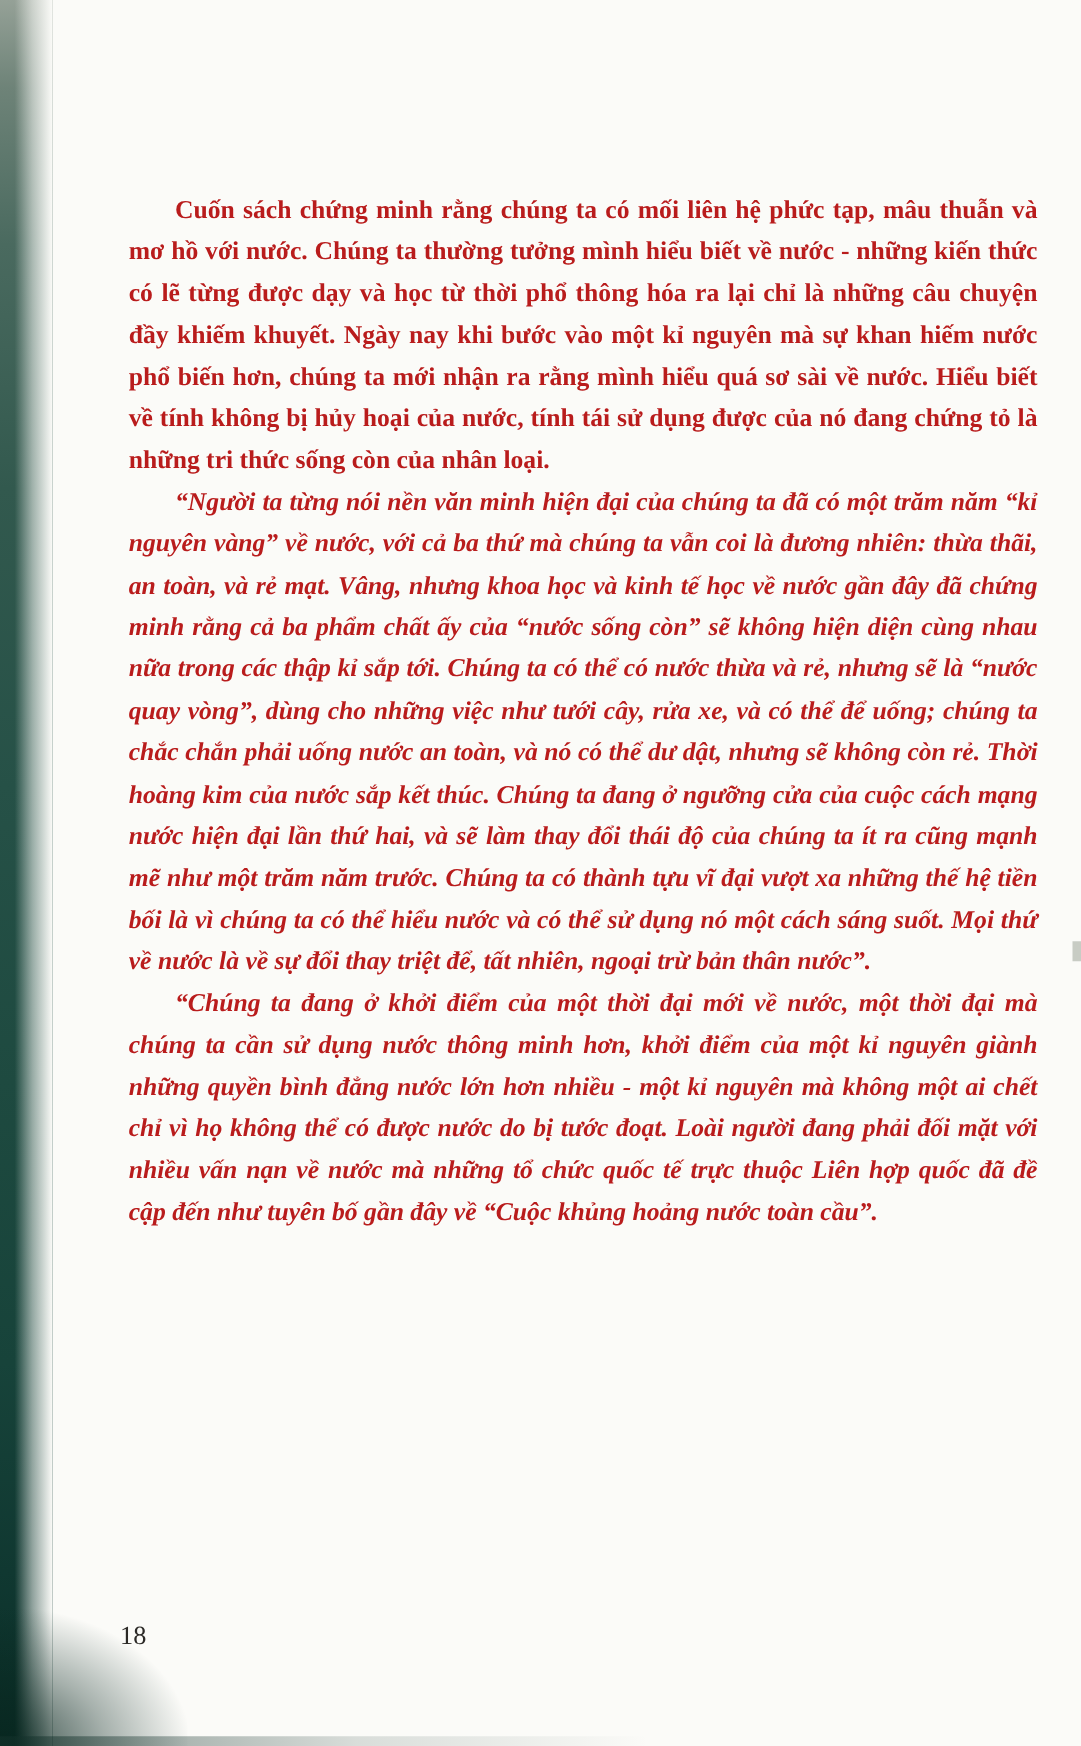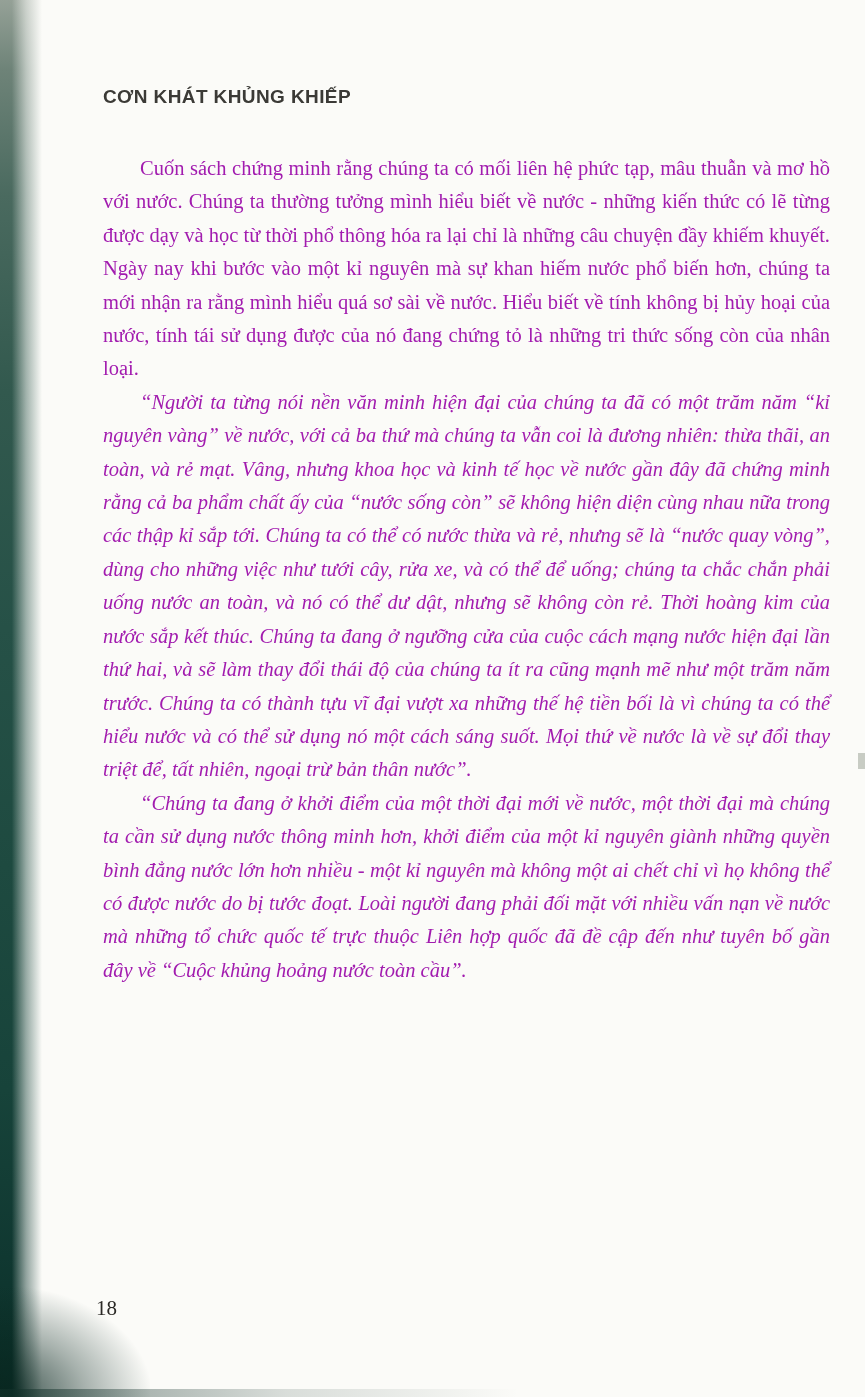--- a/index.html
+++ b/index.html
@@ -90,21 +90,22 @@
     color: #3b3a36;
   }
   .body-text {
     position: absolute;
     left: 103px;
     top: 152px;
     width: 727px;
     font-size: 20.5px;
     line-height: 33.4px;
     text-align: justify;
-    color: #a21caf;
+    color: #b91c1c;
+    font-weight: bold;
   }
   .para {
     margin: 0;
     text-indent: 37px;
   }
   .para.italic {
     font-style: italic;
   }
   .page-number {
     position: absolute;
@@ -117,21 +118,20 @@
 </head>
 <body>
 
 <div class="page">
 
   <div class="scan-edge"></div>
   <div class="corner-shadow"></div>
   <div class="bottom-smudge"></div>
   <div class="edge-artifact"></div>
 
-  <header class="running-head">CƠN KHÁT KHỦNG KHIẾP</header>
 
   <main class="body-text">
     <p class="para">Cuốn sách chứng minh rằng chúng ta có mối liên hệ phức tạp, mâu thuẫn và mơ hồ với nước. Chúng ta thường tưởng mình hiểu biết về nước - những kiến thức có lẽ từng được dạy và học từ thời phổ thông hóa ra lại chỉ là những câu chuyện đầy khiếm khuyết. Ngày nay khi bước vào một kỉ nguyên mà sự khan hiếm nước phổ biến hơn, chúng ta mới nhận ra rằng mình hiểu quá sơ sài về nước. Hiểu biết về tính không bị hủy hoại của nước, tính tái sử dụng được của nó đang chứng tỏ là những tri thức sống còn của nhân loại.</p>
     <p class="para italic">“Người ta từng nói nền văn minh hiện đại của chúng ta đã có một trăm năm “kỉ nguyên vàng” về nước, với cả ba thứ mà chúng ta vẫn coi là đương nhiên: thừa thãi, an toàn, và rẻ mạt. Vâng, nhưng khoa học và kinh tế học về nước gần đây đã chứng minh rằng cả ba phẩm chất ấy của “nước sống còn” sẽ không hiện diện cùng nhau nữa trong các thập kỉ sắp tới. Chúng ta có thể có nước thừa và rẻ, nhưng sẽ là “nước quay vòng”, dùng cho những việc như tưới cây, rửa xe, và có thể để uống; chúng ta chắc chắn phải uống nước an toàn, và nó có thể dư dật, nhưng sẽ không còn rẻ. Thời hoàng kim của nước sắp kết thúc. Chúng ta đang ở ngưỡng cửa của cuộc cách mạng nước hiện đại lần thứ hai, và sẽ làm thay đổi thái độ của chúng ta ít ra cũng mạnh mẽ như một trăm năm trước. Chúng ta có thành tựu vĩ đại vượt xa những thế hệ tiền bối là vì chúng ta có thể hiểu nước và có thể sử dụng nó một cách sáng suốt. Mọi thứ về nước là về sự đổi thay triệt để, tất nhiên, ngoại trừ bản thân nước”.</p>
     <p class="para italic">“Chúng ta đang ở khởi điểm của một thời đại mới về nước, một thời đại mà chúng ta cần sử dụng nước thông minh hơn, khởi điểm của một kỉ nguyên giành những quyền bình đẳng nước lớn hơn nhiều - một kỉ nguyên mà không một ai chết chỉ vì họ không thể có được nước do bị tước đoạt. Loài người đang phải đối mặt với nhiều vấn nạn về nước mà những tổ chức quốc tế trực thuộc Liên hợp quốc đã đề cập đến như tuyên bố gần đây về “Cuộc khủng hoảng nước toàn cầu”.</p>
   </main>
 
   <div class="page-number">18</div>
 
 </div>

